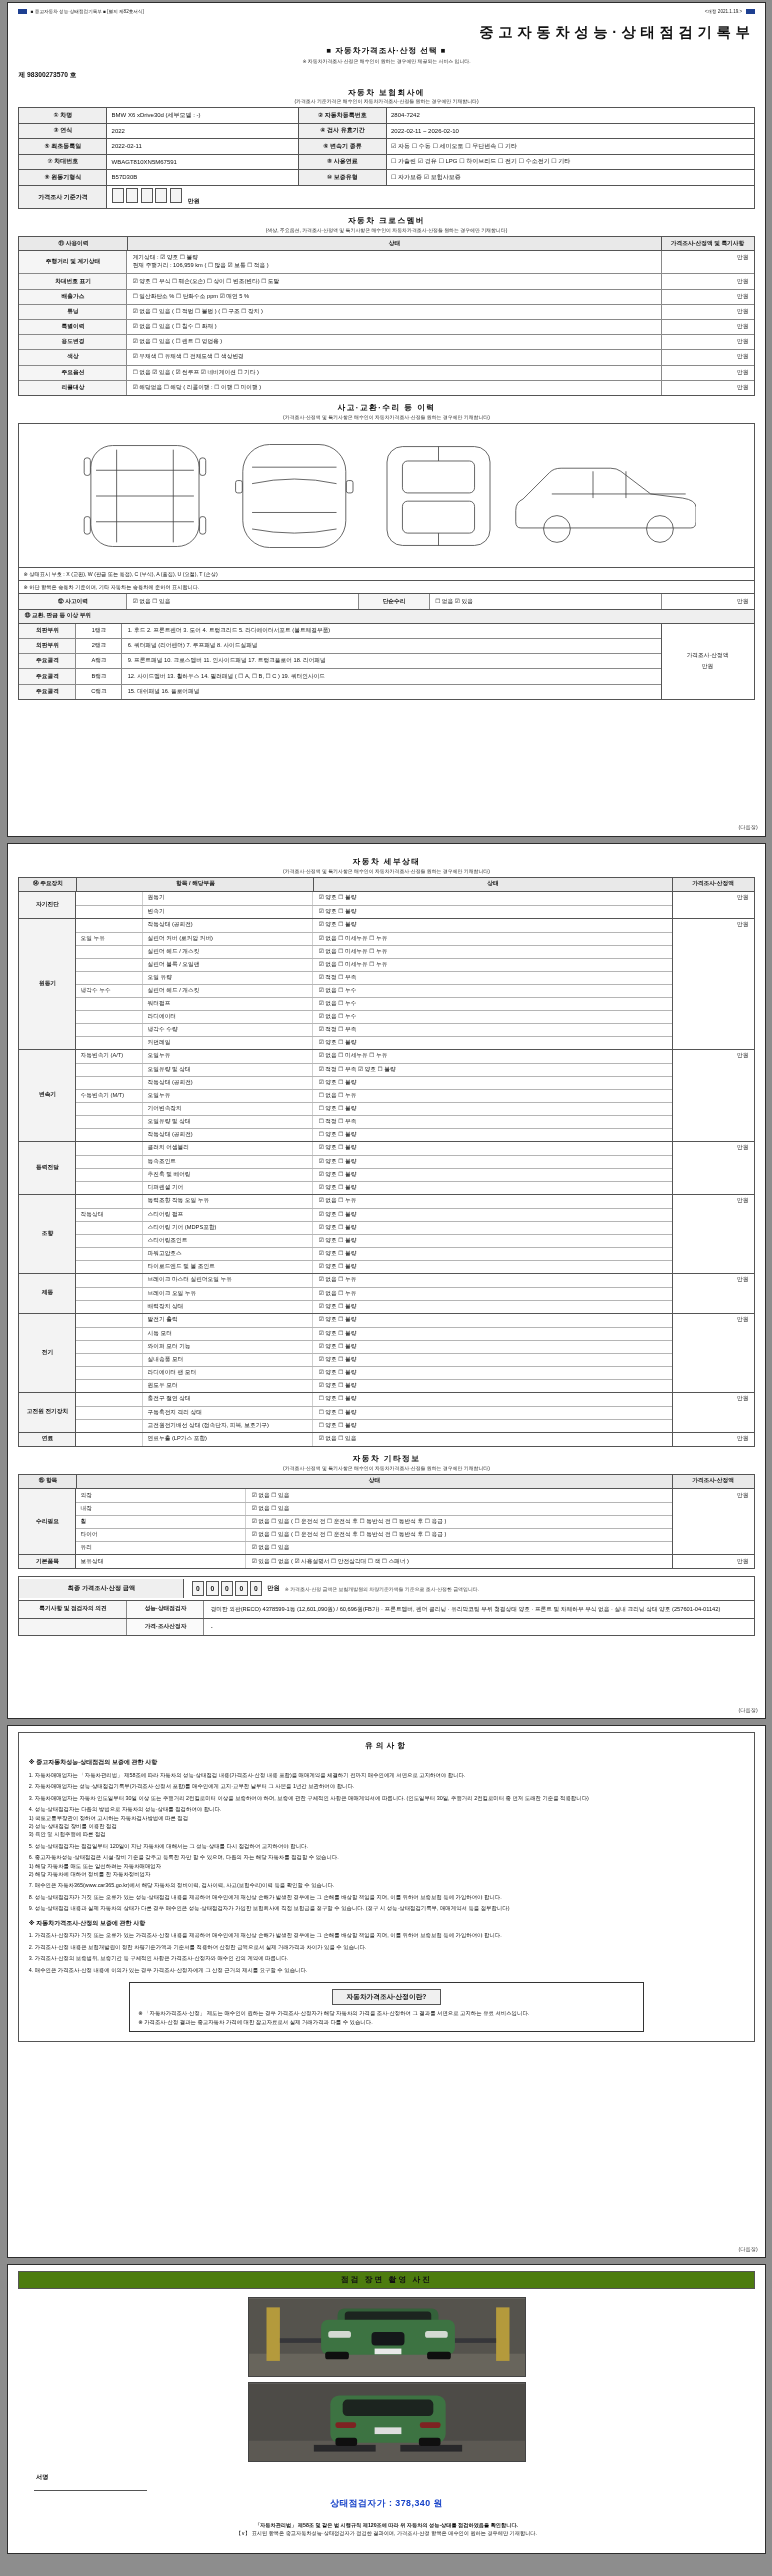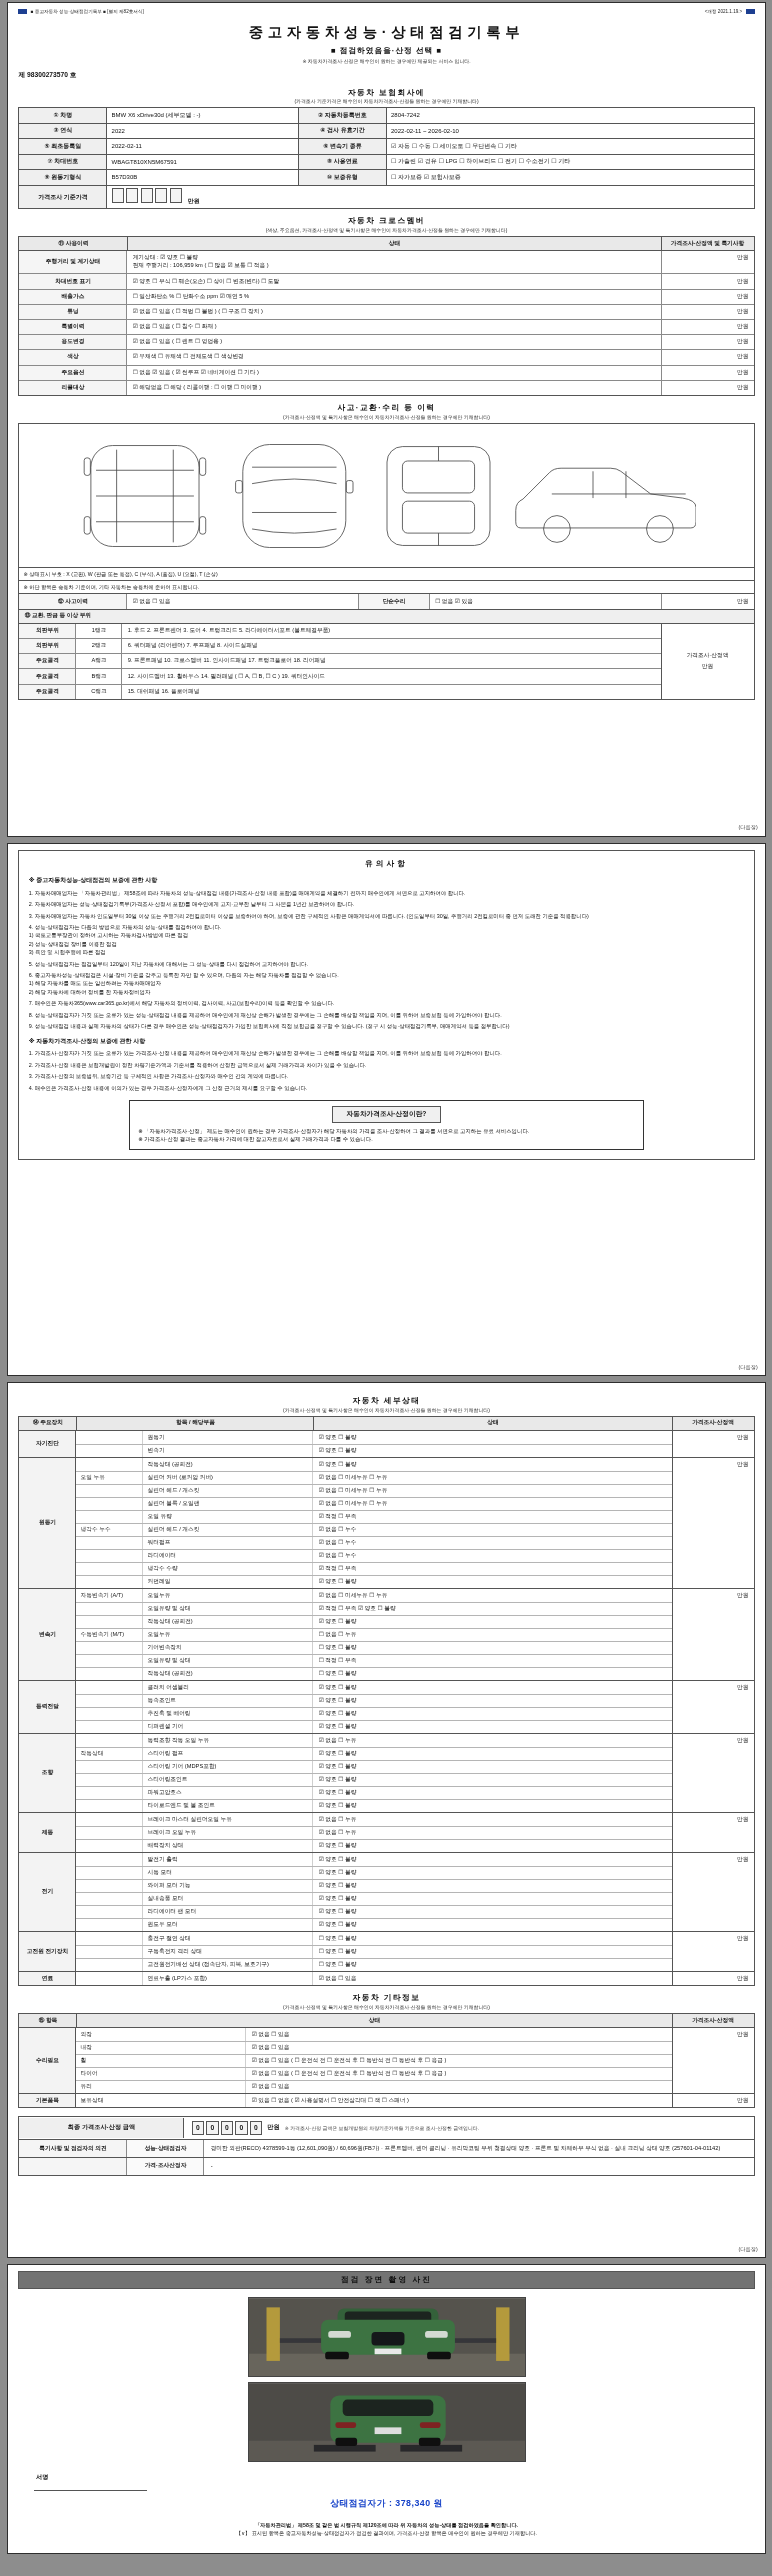--- a/index.html
+++ b/index.html
@@ -4,21 +4,21 @@
 <style>
   *{box-sizing:border-box;margin:0;padding:0}
   html,body{background:#8d8d8d}
   body{font-family:"Liberation Sans","DejaVu Sans",sans-serif;color:#111;width:773px;margin:0 auto}
   .doc{width:773px;padding:1.5px 0 15.5px}
   .sheet{background:#fff;border:0.5px solid #2e2e2e;margin:0 7.2px 6.2px;padding:6.2px 10.3px 15.5px;position:relative}
   .s1{min-height:835px}.s2{min-height:876px}.s3{min-height:533px}.s4{min-height:242px}
   .topbar{display:flex;justify-content:space-between;align-items:center;font-size:4.6px;color:#222}
   .chip{width:8.2px;height:5.7px;background:#1d3f91;flex:0 0 auto}
   .topbar .t{margin:0 4.1px}
-  h1.title{text-align:center;font-size:14.4px;font-weight:bold;letter-spacing:4.6px;margin-top:8.2px}
+  h1.title{text-align:right;font-size:14.4px;font-weight:bold;letter-spacing:4.6px;margin-top:8.2px}
   .subtitle{text-align:center;font-size:7.7px;font-weight:bold;margin-top:4.1px;letter-spacing:1px}
   .headnote{text-align:center;font-size:4.9px;color:#222;margin-top:2.6px}
   .docno{font-size:6.7px;font-weight:bold;margin:7.2px 0 1px}
   .sectitle{text-align:center;font-size:7.7px;font-weight:bold;margin:7.2px 0 0.5px;letter-spacing:1.5px}
   .secnote{text-align:center;font-size:4.9px;color:#222;margin-bottom:3.1px}
   
   table.basic{width:100%;border-collapse:collapse;font-size:6px}
   table.basic td{border:0.5px solid #555;padding:2.6px 4.1px;height:15.5px}
   td.lbl{background:#efefef;text-align:center;font-weight:bold;width:88px}
   
@@ -70,21 +70,21 @@
   .op-t{flex:1;padding:4.1px 6.2px;white-space:pre-line;line-height:1.5}
   
   .nbox{border:0.5px solid #555;padding:7.2px 9.3px;font-size:5.4px;line-height:1.55}
   .ntitle{text-align:center;font-size:7.7px;font-weight:bold;letter-spacing:3.1px;margin-bottom:5.2px}
   .nsub{font-weight:bold;font-size:6px;margin:6.2px 0 3.1px}
   .notice-item{white-space:pre-line;margin-bottom:3.1px}
   .infobox{width:72%;margin:8.2px auto 2.1px;border:1px solid #333;padding:5.2px 8.2px;text-align:center}
   .infobox .it{font-weight:bold;font-size:6.7px;border:0.5px solid #555;display:inline-block;padding:2.1px 13.4px;margin-bottom:4.1px;background:#f0f0f0}
   .infobox .ix{font-size:5.4px;text-align:left;white-space:pre-line;line-height:1.55}
   
-  .photoband{text-align:center;font-size:7.7px;font-weight:bold;letter-spacing:2.1px;border:0.5px solid #555;background:#737373;padding:3.1px;margin-bottom:7.2px}
+  .photoband{text-align:center;font-size:7.7px;font-weight:bold;letter-spacing:2.1px;border:0.5px solid #555;background:#4d7c0f;padding:3.1px;margin-bottom:7.2px}
   .photos{display:flex;flex-direction:column;align-items:center;gap:5.2px}
   .photo{width:278px;height:80px;border:0.5px solid #444;overflow:hidden}
   .sigrow{display:flex;align-items:flex-end;justify-content:space-between;margin-top:11.3px;padding:0 15.5px}
   .siglabel{font-size:6.2px;font-weight:bold;border-bottom:0.5px solid #555;width:113px;padding:0 2.1px 8.2px}
   .fee{color:#1440c8;font-size:8.8px;font-weight:bold;letter-spacing:0.5px;margin:7.2px auto 0;text-align:center}
   .footer{margin-top:10.3px;text-align:center;font-size:5.2px;line-height:1.6;color:#111}
   .footer .b{font-weight:bold}
   .next{position:absolute;right:7.2px;bottom:4.1px;font-size:5.2px;color:#333}
   svg .ln{stroke:#474747;fill:none;stroke-width:1.6}
 </style>
@@ -96,21 +96,21 @@
   <div class="sheet s1">
     <div class="topbar">
       <span class="chip"></span>
       <span class="t">■ 중고자동차 성능·상태점검기록부 ■  [별지 제82호서식]</span>
       <span style="flex:1"></span>
       <span class="t">&lt;개정 2021.1.19.&gt;</span>
       <span class="chip"></span>
     </div>
 
     <h1 class="title">중고자동차성능·상태점검기록부</h1>
-    <div class="subtitle">■ 점검하였음을·산정 선택 ■</div>
+    <div class="subtitle">■ 자동차가격조사·산정 선택 ■</div>
     <div class="headnote">※ 자동차가격조사·산정은 매수인이 원하는 경우에만 제공되는 서비스 입니다.</div>
     <div class="docno">제 98300273570 호</div>
 
     <div class="sectitle">자동차 보험회사에</div>
     <div class="secnote">(가격조사 기준가격은 매수인이 자동차가격조사·산정을 원하는 경우에만 기재합니다)</div>
     <table class="basic">
       <tbody>
           <tr>
         <td class="lbl">① 차명</td>
         <td>BMW X6 xDrive30d  (세부모델 : -)</td>
@@ -309,20 +309,393 @@
         </div>
       <div class="ex-price">
         <span>가격조사·산정액</span>
         <span>만원</span>
       </div>
     </div>
 
     <div class="next">(다음장)</div>
   </div>
 
+  <div class="sheet s2">
+    <div class="sectitle">자동차 세부상태</div>
+    <div class="secnote">(가격조사·산정액 및 특기사항은 매수인이 자동차가격조사·산정을 원하는 경우에만 기재합니다)</div>
+
+    <div class="ftable">
+      <div class="fhead">
+        <div class="dh-dev">⑭ 주요장치</div>
+        <div class="dh-item">항목 / 해당부품</div>
+        <div class="dh-state">상태</div>
+        <div class="dh-price">가격조사·산정액</div>
+      </div>
+
+      <div class="dgroup">
+        <div class="dname">자기진단</div>
+        <div class="dbody">
+
+        <div class="drow">
+            <div class="dsub"></div>
+            <div class="ditem">원동기</div>
+            <div class="dstate">☑ 양호   ☐ 불량</div>
+          </div>
+            <div class="drow">
+            <div class="dsub"></div>
+            <div class="ditem">변속기</div>
+            <div class="dstate">☑ 양호   ☐ 불량</div>
+          </div>
+          </div>
+        <div class="dprice">만원</div>
+      </div>
+
+      <div class="dgroup">
+        <div class="dname">원동기</div>
+        <div class="dbody">
+
+        <div class="drow">
+            <div class="dsub"></div>
+            <div class="ditem">작동상태 (공회전)</div>
+            <div class="dstate">☑ 양호   ☐ 불량</div>
+          </div>
+            <div class="drow">
+            <div class="dsub">오일 누유</div>
+            <div class="ditem">실린더 커버 (로커암 커버)</div>
+            <div class="dstate">☑ 없음   ☐ 미세누유   ☐ 누유</div>
+          </div>
+            <div class="drow">
+            <div class="dsub"></div>
+            <div class="ditem">실린더 헤드 / 개스킷</div>
+            <div class="dstate">☑ 없음   ☐ 미세누유   ☐ 누유</div>
+          </div>
+            <div class="drow">
+            <div class="dsub"></div>
+            <div class="ditem">실린더 블록 / 오일팬</div>
+            <div class="dstate">☑ 없음   ☐ 미세누유   ☐ 누유</div>
+          </div>
+            <div class="drow">
+            <div class="dsub"></div>
+            <div class="ditem">오일 유량</div>
+            <div class="dstate">☑ 적정   ☐ 부족</div>
+          </div>
+            <div class="drow">
+            <div class="dsub">냉각수 누수</div>
+            <div class="ditem">실린더 헤드 / 개스킷</div>
+            <div class="dstate">☑ 없음   ☐ 누수</div>
+          </div>
+            <div class="drow">
+            <div class="dsub"></div>
+            <div class="ditem">워터펌프</div>
+            <div class="dstate">☑ 없음   ☐ 누수</div>
+          </div>
+            <div class="drow">
+            <div class="dsub"></div>
+            <div class="ditem">라디에이터</div>
+            <div class="dstate">☑ 없음   ☐ 누수</div>
+          </div>
+            <div class="drow">
+            <div class="dsub"></div>
+            <div class="ditem">냉각수 수량</div>
+            <div class="dstate">☑ 적정   ☐ 부족</div>
+          </div>
+            <div class="drow">
+            <div class="dsub"></div>
+            <div class="ditem">커먼레일</div>
+            <div class="dstate">☑ 양호   ☐ 불량</div>
+          </div>
+          </div>
+        <div class="dprice">만원</div>
+      </div>
+
+      <div class="dgroup">
+        <div class="dname">변속기</div>
+        <div class="dbody">
+
+        <div class="drow">
+            <div class="dsub">자동변속기 (A/T)</div>
+            <div class="ditem">오일누유</div>
+            <div class="dstate">☑ 없음   ☐ 미세누유   ☐ 누유</div>
+          </div>
+            <div class="drow">
+            <div class="dsub"></div>
+            <div class="ditem">오일유량 및 상태</div>
+            <div class="dstate">☑ 적정   ☐ 부족      ☑ 양호   ☐ 불량</div>
+          </div>
+            <div class="drow">
+            <div class="dsub"></div>
+            <div class="ditem">작동상태 (공회전)</div>
+            <div class="dstate">☑ 양호   ☐ 불량</div>
+          </div>
+            <div class="drow">
+            <div class="dsub">수동변속기 (M/T)</div>
+            <div class="ditem">오일누유</div>
+            <div class="dstate">☐ 없음   ☐ 누유</div>
+          </div>
+            <div class="drow">
+            <div class="dsub"></div>
+            <div class="ditem">기어변속장치</div>
+            <div class="dstate">☐ 양호   ☐ 불량</div>
+          </div>
+            <div class="drow">
+            <div class="dsub"></div>
+            <div class="ditem">오일유량 및 상태</div>
+            <div class="dstate">☐ 적정   ☐ 부족</div>
+          </div>
+            <div class="drow">
+            <div class="dsub"></div>
+            <div class="ditem">작동상태 (공회전)</div>
+            <div class="dstate">☐ 양호   ☐ 불량</div>
+          </div>
+          </div>
+        <div class="dprice">만원</div>
+      </div>
+
+      <div class="dgroup">
+        <div class="dname">동력전달</div>
+        <div class="dbody">
+
+        <div class="drow">
+            <div class="dsub"></div>
+            <div class="ditem">클러치 어셈블리</div>
+            <div class="dstate">☑ 양호   ☐ 불량</div>
+          </div>
+            <div class="drow">
+            <div class="dsub"></div>
+            <div class="ditem">등속조인트</div>
+            <div class="dstate">☑ 양호   ☐ 불량</div>
+          </div>
+            <div class="drow">
+            <div class="dsub"></div>
+            <div class="ditem">추진축 및 베어링</div>
+            <div class="dstate">☑ 양호   ☐ 불량</div>
+          </div>
+            <div class="drow">
+            <div class="dsub"></div>
+            <div class="ditem">디퍼렌셜 기어</div>
+            <div class="dstate">☑ 양호   ☐ 불량</div>
+          </div>
+          </div>
+        <div class="dprice">만원</div>
+      </div>
+
+      <div class="dgroup">
+        <div class="dname">조향</div>
+        <div class="dbody">
+
+        <div class="drow">
+            <div class="dsub"></div>
+            <div class="ditem">동력조향 작동 오일 누유</div>
+            <div class="dstate">☑ 없음   ☐ 누유</div>
+          </div>
+            <div class="drow">
+            <div class="dsub">작동상태</div>
+            <div class="ditem">스티어링 펌프</div>
+            <div class="dstate">☑ 양호   ☐ 불량</div>
+          </div>
+            <div class="drow">
+            <div class="dsub"></div>
+            <div class="ditem">스티어링 기어 (MDPS포함)</div>
+            <div class="dstate">☑ 양호   ☐ 불량</div>
+          </div>
+            <div class="drow">
+            <div class="dsub"></div>
+            <div class="ditem">스티어링조인트</div>
+            <div class="dstate">☑ 양호   ☐ 불량</div>
+          </div>
+            <div class="drow">
+            <div class="dsub"></div>
+            <div class="ditem">파워고압호스</div>
+            <div class="dstate">☑ 양호   ☐ 불량</div>
+          </div>
+            <div class="drow">
+            <div class="dsub"></div>
+            <div class="ditem">타이로드엔드 및 볼 조인트</div>
+            <div class="dstate">☑ 양호   ☐ 불량</div>
+          </div>
+          </div>
+        <div class="dprice">만원</div>
+      </div>
+
+      <div class="dgroup">
+        <div class="dname">제동</div>
+        <div class="dbody">
+
+        <div class="drow">
+            <div class="dsub"></div>
+            <div class="ditem">브레이크 마스터 실린더오일 누유</div>
+            <div class="dstate">☑ 없음   ☐ 누유</div>
+          </div>
+            <div class="drow">
+            <div class="dsub"></div>
+            <div class="ditem">브레이크 오일 누유</div>
+            <div class="dstate">☑ 없음   ☐ 누유</div>
+          </div>
+            <div class="drow">
+            <div class="dsub"></div>
+            <div class="ditem">배력장치 상태</div>
+            <div class="dstate">☑ 양호   ☐ 불량</div>
+          </div>
+          </div>
+        <div class="dprice">만원</div>
+      </div>
+
+      <div class="dgroup">
+        <div class="dname">전기</div>
+        <div class="dbody">
+
+        <div class="drow">
+            <div class="dsub"></div>
+            <div class="ditem">발전기 출력</div>
+            <div class="dstate">☑ 양호   ☐ 불량</div>
+          </div>
+            <div class="drow">
+            <div class="dsub"></div>
+            <div class="ditem">시동 모터</div>
+            <div class="dstate">☑ 양호   ☐ 불량</div>
+          </div>
+            <div class="drow">
+            <div class="dsub"></div>
+            <div class="ditem">와이퍼 모터 기능</div>
+            <div class="dstate">☑ 양호   ☐ 불량</div>
+          </div>
+            <div class="drow">
+            <div class="dsub"></div>
+            <div class="ditem">실내송풍 모터</div>
+            <div class="dstate">☑ 양호   ☐ 불량</div>
+          </div>
+            <div class="drow">
+            <div class="dsub"></div>
+            <div class="ditem">라디에이터 팬 모터</div>
+            <div class="dstate">☑ 양호   ☐ 불량</div>
+          </div>
+            <div class="drow">
+            <div class="dsub"></div>
+            <div class="ditem">윈도우 모터</div>
+            <div class="dstate">☑ 양호   ☐ 불량</div>
+          </div>
+          </div>
+        <div class="dprice">만원</div>
+      </div>
+
+      <div class="dgroup">
+        <div class="dname">고전원 전기장치</div>
+        <div class="dbody">
+
+        <div class="drow">
+            <div class="dsub"></div>
+            <div class="ditem">충전구 절연 상태</div>
+            <div class="dstate">☐ 양호   ☐ 불량</div>
+          </div>
+            <div class="drow">
+            <div class="dsub"></div>
+            <div class="ditem">구동축전지 격리 상태</div>
+            <div class="dstate">☐ 양호   ☐ 불량</div>
+          </div>
+            <div class="drow">
+            <div class="dsub"></div>
+            <div class="ditem">고전원전기배선 상태 (접속단자, 피복, 보호기구)</div>
+            <div class="dstate">☐ 양호   ☐ 불량</div>
+          </div>
+          </div>
+        <div class="dprice">만원</div>
+      </div>
+
+      <div class="dgroup">
+        <div class="dname">연료</div>
+        <div class="dbody">
+
+        <div class="drow">
+            <div class="dsub"></div>
+            <div class="ditem">연료누출 (LP가스 포함)</div>
+            <div class="dstate">☑ 없음   ☐ 있음</div>
+          </div>
+          </div>
+        <div class="dprice">만원</div>
+      </div>
+    </div>
+
+    <div class="sectitle">자동차 기타정보</div>
+    <div class="secnote">(가격조사·산정액 및 특기사항은 매수인이 자동차가격조사·산정을 원하는 경우에만 기재합니다)</div>
+    <div class="ftable">
+      <div class="fhead">
+        <div class="dh-dev">⑮ 항목</div>
+        <div class="dh-state">상태</div>
+        <div class="dh-price">가격조사·산정액</div>
+      </div>
+      <div class="dgroup">
+        <div class="dname">수리필요</div>
+        <div class="dbody">
+
+        <div class="drow">
+            <div class="ditem">외장</div>
+            <div class="dstate">☑ 없음   ☐ 있음</div>
+          </div>
+            <div class="drow">
+            <div class="ditem">내장</div>
+            <div class="dstate">☑ 없음   ☐ 있음</div>
+          </div>
+            <div class="drow">
+            <div class="ditem">휠</div>
+            <div class="dstate">☑ 없음   ☐ 있음    ( ☐ 운전석 전   ☐ 운전석 후   ☐ 동반석 전   ☐ 동반석 후   ☐ 응급 )</div>
+          </div>
+            <div class="drow">
+            <div class="ditem">타이어</div>
+            <div class="dstate">☑ 없음   ☐ 있음    ( ☐ 운전석 전   ☐ 운전석 후   ☐ 동반석 전   ☐ 동반석 후   ☐ 응급 )</div>
+          </div>
+            <div class="drow">
+            <div class="ditem">유리</div>
+            <div class="dstate">☑ 없음   ☐ 있음</div>
+          </div>
+          </div>
+        <div class="dprice">만원</div>
+      </div>
+      <div class="dgroup">
+        <div class="dname">기본품목</div>
+        <div class="dbody">
+
+        <div class="drow">
+            <div class="ditem">보유상태</div>
+            <div class="dstate">☑ 있음   ☐ 없음    ( ☑ 사용설명서   ☐ 안전삼각대   ☐ 잭   ☐ 스패너 )</div>
+          </div>
+          </div>
+        <div class="dprice">만원</div>
+      </div>
+    </div>
+
+    <div class="finalrow" style="margin-top:7.2px;border-top:0.5px solid #555">
+      <div class="final-l">최종 가격조사·산정 금액</div>
+      <div class="final-v">
+        <span class="digits">
+
+        <span class="digitbox">0</span>
+            <span class="digitbox">0</span>
+            <span class="digitbox">0</span>
+            <span class="digitbox">0</span>
+            <span class="digitbox">0</span>
+          </span>
+        <span style="font-weight:bold">만원</span>
+        <span class="final-n">※ 가격조사·산정 금액은 보험개발원의 차량기준가액을 기준으로 조사·산정한 금액입니다.</span>
+      </div>
+    </div>
+
+    <div class="oprow">
+      <div class="op-l">특기사항 및 점검자의 의견</div>
+      <div class="op-r">성능·상태점검자</div>
+      <div class="op-t">경미한 외판(RECO) 4378599-1동 (12,601,090원) / 60,696원(FB가) · 프론트멤버, 펜더 클리닝 · 유리막코팅 부위 청결상태 양호 · 프론트 및 차체하부 부식 없음 · 실내 크리닝 상태 양호  (257601-04-01142)</div>
+    </div>
+    <div class="oprow">
+      <div class="op-l"></div>
+      <div class="op-r">가격·조사산정자</div>
+      <div class="op-t">-</div>
+    </div>
+
+    <div class="next">(다음장)</div>
+  </div>
+
   <div class="sheet s3">
     <div class="nbox">
       <div class="ntitle">유의사항</div>
       <div class="nsub">※ 중고자동차성능·상태점검의 보증에 관한 사항</div>
       <div>
 
       <div class="notice-item">1.  자동차매매업자는 「자동차관리법」 제58조에 따라 자동차의 성능·상태점검 내용(가격조사·산정 내용 포함)을 매매계약을 체결하기 전까지 매수인에게 서면으로 고지하여야 합니다.</div>
           <div class="notice-item">2.  자동차매매업자는 성능·상태점검기록부(가격조사·산정서 포함)를 매수인에게 고지·교부한 날부터 그 사본을 1년간 보관하여야 합니다.</div>
           <div class="notice-item">3.  자동차매매업자는 자동차 인도일부터 30일 이상 또는 주행거리 2천킬로미터 이상을 보증하여야 하며, 보증에 관한 구체적인 사항은 매매계약서에 따릅니다. (인도일부터 30일, 주행거리 2천킬로미터 중 먼저 도래한 기준을 적용합니다)</div>
           <div class="notice-item">4.  성능·상태점검자는 다음의 방법으로 자동차의 성능·상태를 점검하여야 합니다.
@@ -344,393 +717,20 @@
           <div class="notice-item">2.  가격조사·산정 내용은 보험개발원이 정한 차량기준가액과 기준서를 적용하여 산정한 금액으로서 실제 거래가격과 차이가 있을 수 있습니다.</div>
           <div class="notice-item">3.  가격조사·산정의 보증범위, 보증기간 등 구체적인 사항은 가격조사·산정자와 매수인 간의 계약에 따릅니다.</div>
           <div class="notice-item">4.  매수인은 가격조사·산정 내용에 이의가 있는 경우 가격조사·산정자에게 그 산정 근거의 제시를 요구할 수 있습니다.</div>
         </div>
       <div class="infobox">
         <div class="it">자동차가격조사·산정이란?</div>
         <div class="ix">※ 「자동차가격조사·산정」 제도는 매수인이 원하는 경우 가격조사·산정자가 해당 자동차의 가격을 조사·산정하여 그 결과를 서면으로 고지하는 유료 서비스입니다.
 ※ 가격조사·산정 결과는 중고자동차 가격에 대한 참고자료로서 실제 거래가격과 다를 수 있습니다.</div>
       </div>
     </div>
-    <div class="next">(다음장)</div>
-  </div>
-
-  <div class="sheet s2">
-    <div class="sectitle">자동차 세부상태</div>
-    <div class="secnote">(가격조사·산정액 및 특기사항은 매수인이 자동차가격조사·산정을 원하는 경우에만 기재합니다)</div>
-
-    <div class="ftable">
-      <div class="fhead">
-        <div class="dh-dev">⑭ 주요장치</div>
-        <div class="dh-item">항목 / 해당부품</div>
-        <div class="dh-state">상태</div>
-        <div class="dh-price">가격조사·산정액</div>
-      </div>
-
-      <div class="dgroup">
-        <div class="dname">자기진단</div>
-        <div class="dbody">
-
-        <div class="drow">
-            <div class="dsub"></div>
-            <div class="ditem">원동기</div>
-            <div class="dstate">☑ 양호   ☐ 불량</div>
-          </div>
-            <div class="drow">
-            <div class="dsub"></div>
-            <div class="ditem">변속기</div>
-            <div class="dstate">☑ 양호   ☐ 불량</div>
-          </div>
-          </div>
-        <div class="dprice">만원</div>
-      </div>
-
-      <div class="dgroup">
-        <div class="dname">원동기</div>
-        <div class="dbody">
-
-        <div class="drow">
-            <div class="dsub"></div>
-            <div class="ditem">작동상태 (공회전)</div>
-            <div class="dstate">☑ 양호   ☐ 불량</div>
-          </div>
-            <div class="drow">
-            <div class="dsub">오일 누유</div>
-            <div class="ditem">실린더 커버 (로커암 커버)</div>
-            <div class="dstate">☑ 없음   ☐ 미세누유   ☐ 누유</div>
-          </div>
-            <div class="drow">
-            <div class="dsub"></div>
-            <div class="ditem">실린더 헤드 / 개스킷</div>
-            <div class="dstate">☑ 없음   ☐ 미세누유   ☐ 누유</div>
-          </div>
-            <div class="drow">
-            <div class="dsub"></div>
-            <div class="ditem">실린더 블록 / 오일팬</div>
-            <div class="dstate">☑ 없음   ☐ 미세누유   ☐ 누유</div>
-          </div>
-            <div class="drow">
-            <div class="dsub"></div>
-            <div class="ditem">오일 유량</div>
-            <div class="dstate">☑ 적정   ☐ 부족</div>
-          </div>
-            <div class="drow">
-            <div class="dsub">냉각수 누수</div>
-            <div class="ditem">실린더 헤드 / 개스킷</div>
-            <div class="dstate">☑ 없음   ☐ 누수</div>
-          </div>
-            <div class="drow">
-            <div class="dsub"></div>
-            <div class="ditem">워터펌프</div>
-            <div class="dstate">☑ 없음   ☐ 누수</div>
-          </div>
-            <div class="drow">
-            <div class="dsub"></div>
-            <div class="ditem">라디에이터</div>
-            <div class="dstate">☑ 없음   ☐ 누수</div>
-          </div>
-            <div class="drow">
-            <div class="dsub"></div>
-            <div class="ditem">냉각수 수량</div>
-            <div class="dstate">☑ 적정   ☐ 부족</div>
-          </div>
-            <div class="drow">
-            <div class="dsub"></div>
-            <div class="ditem">커먼레일</div>
-            <div class="dstate">☑ 양호   ☐ 불량</div>
-          </div>
-          </div>
-        <div class="dprice">만원</div>
-      </div>
-
-      <div class="dgroup">
-        <div class="dname">변속기</div>
-        <div class="dbody">
-
-        <div class="drow">
-            <div class="dsub">자동변속기 (A/T)</div>
-            <div class="ditem">오일누유</div>
-            <div class="dstate">☑ 없음   ☐ 미세누유   ☐ 누유</div>
-          </div>
-            <div class="drow">
-            <div class="dsub"></div>
-            <div class="ditem">오일유량 및 상태</div>
-            <div class="dstate">☑ 적정   ☐ 부족      ☑ 양호   ☐ 불량</div>
-          </div>
-            <div class="drow">
-            <div class="dsub"></div>
-            <div class="ditem">작동상태 (공회전)</div>
-            <div class="dstate">☑ 양호   ☐ 불량</div>
-          </div>
-            <div class="drow">
-            <div class="dsub">수동변속기 (M/T)</div>
-            <div class="ditem">오일누유</div>
-            <div class="dstate">☐ 없음   ☐ 누유</div>
-          </div>
-            <div class="drow">
-            <div class="dsub"></div>
-            <div class="ditem">기어변속장치</div>
-            <div class="dstate">☐ 양호   ☐ 불량</div>
-          </div>
-            <div class="drow">
-            <div class="dsub"></div>
-            <div class="ditem">오일유량 및 상태</div>
-            <div class="dstate">☐ 적정   ☐ 부족</div>
-          </div>
-            <div class="drow">
-            <div class="dsub"></div>
-            <div class="ditem">작동상태 (공회전)</div>
-            <div class="dstate">☐ 양호   ☐ 불량</div>
-          </div>
-          </div>
-        <div class="dprice">만원</div>
-      </div>
-
-      <div class="dgroup">
-        <div class="dname">동력전달</div>
-        <div class="dbody">
-
-        <div class="drow">
-            <div class="dsub"></div>
-            <div class="ditem">클러치 어셈블리</div>
-            <div class="dstate">☑ 양호   ☐ 불량</div>
-          </div>
-            <div class="drow">
-            <div class="dsub"></div>
-            <div class="ditem">등속조인트</div>
-            <div class="dstate">☑ 양호   ☐ 불량</div>
-          </div>
-            <div class="drow">
-            <div class="dsub"></div>
-            <div class="ditem">추진축 및 베어링</div>
-            <div class="dstate">☑ 양호   ☐ 불량</div>
-          </div>
-            <div class="drow">
-            <div class="dsub"></div>
-            <div class="ditem">디퍼렌셜 기어</div>
-            <div class="dstate">☑ 양호   ☐ 불량</div>
-          </div>
-          </div>
-        <div class="dprice">만원</div>
-      </div>
-
-      <div class="dgroup">
-        <div class="dname">조향</div>
-        <div class="dbody">
-
-        <div class="drow">
-            <div class="dsub"></div>
-            <div class="ditem">동력조향 작동 오일 누유</div>
-            <div class="dstate">☑ 없음   ☐ 누유</div>
-          </div>
-            <div class="drow">
-            <div class="dsub">작동상태</div>
-            <div class="ditem">스티어링 펌프</div>
-            <div class="dstate">☑ 양호   ☐ 불량</div>
-          </div>
-            <div class="drow">
-            <div class="dsub"></div>
-            <div class="ditem">스티어링 기어 (MDPS포함)</div>
-            <div class="dstate">☑ 양호   ☐ 불량</div>
-          </div>
-            <div class="drow">
-            <div class="dsub"></div>
-            <div class="ditem">스티어링조인트</div>
-            <div class="dstate">☑ 양호   ☐ 불량</div>
-          </div>
-            <div class="drow">
-            <div class="dsub"></div>
-            <div class="ditem">파워고압호스</div>
-            <div class="dstate">☑ 양호   ☐ 불량</div>
-          </div>
-            <div class="drow">
-            <div class="dsub"></div>
-            <div class="ditem">타이로드엔드 및 볼 조인트</div>
-            <div class="dstate">☑ 양호   ☐ 불량</div>
-          </div>
-          </div>
-        <div class="dprice">만원</div>
-      </div>
-
-      <div class="dgroup">
-        <div class="dname">제동</div>
-        <div class="dbody">
-
-        <div class="drow">
-            <div class="dsub"></div>
-            <div class="ditem">브레이크 마스터 실린더오일 누유</div>
-            <div class="dstate">☑ 없음   ☐ 누유</div>
-          </div>
-            <div class="drow">
-            <div class="dsub"></div>
-            <div class="ditem">브레이크 오일 누유</div>
-            <div class="dstate">☑ 없음   ☐ 누유</div>
-          </div>
-            <div class="drow">
-            <div class="dsub"></div>
-            <div class="ditem">배력장치 상태</div>
-            <div class="dstate">☑ 양호   ☐ 불량</div>
-          </div>
-          </div>
-        <div class="dprice">만원</div>
-      </div>
-
-      <div class="dgroup">
-        <div class="dname">전기</div>
-        <div class="dbody">
-
-        <div class="drow">
-            <div class="dsub"></div>
-            <div class="ditem">발전기 출력</div>
-            <div class="dstate">☑ 양호   ☐ 불량</div>
-          </div>
-            <div class="drow">
-            <div class="dsub"></div>
-            <div class="ditem">시동 모터</div>
-            <div class="dstate">☑ 양호   ☐ 불량</div>
-          </div>
-            <div class="drow">
-            <div class="dsub"></div>
-            <div class="ditem">와이퍼 모터 기능</div>
-            <div class="dstate">☑ 양호   ☐ 불량</div>
-          </div>
-            <div class="drow">
-            <div class="dsub"></div>
-            <div class="ditem">실내송풍 모터</div>
-            <div class="dstate">☑ 양호   ☐ 불량</div>
-          </div>
-            <div class="drow">
-            <div class="dsub"></div>
-            <div class="ditem">라디에이터 팬 모터</div>
-            <div class="dstate">☑ 양호   ☐ 불량</div>
-          </div>
-            <div class="drow">
-            <div class="dsub"></div>
-            <div class="ditem">윈도우 모터</div>
-            <div class="dstate">☑ 양호   ☐ 불량</div>
-          </div>
-          </div>
-        <div class="dprice">만원</div>
-      </div>
-
-      <div class="dgroup">
-        <div class="dname">고전원 전기장치</div>
-        <div class="dbody">
-
-        <div class="drow">
-            <div class="dsub"></div>
-            <div class="ditem">충전구 절연 상태</div>
-            <div class="dstate">☐ 양호   ☐ 불량</div>
-          </div>
-            <div class="drow">
-            <div class="dsub"></div>
-            <div class="ditem">구동축전지 격리 상태</div>
-            <div class="dstate">☐ 양호   ☐ 불량</div>
-          </div>
-            <div class="drow">
-            <div class="dsub"></div>
-            <div class="ditem">고전원전기배선 상태 (접속단자, 피복, 보호기구)</div>
-            <div class="dstate">☐ 양호   ☐ 불량</div>
-          </div>
-          </div>
-        <div class="dprice">만원</div>
-      </div>
-
-      <div class="dgroup">
-        <div class="dname">연료</div>
-        <div class="dbody">
-
-        <div class="drow">
-            <div class="dsub"></div>
-            <div class="ditem">연료누출 (LP가스 포함)</div>
-            <div class="dstate">☑ 없음   ☐ 있음</div>
-          </div>
-          </div>
-        <div class="dprice">만원</div>
-      </div>
-    </div>
-
-    <div class="sectitle">자동차 기타정보</div>
-    <div class="secnote">(가격조사·산정액 및 특기사항은 매수인이 자동차가격조사·산정을 원하는 경우에만 기재합니다)</div>
-    <div class="ftable">
-      <div class="fhead">
-        <div class="dh-dev">⑮ 항목</div>
-        <div class="dh-state">상태</div>
-        <div class="dh-price">가격조사·산정액</div>
-      </div>
-      <div class="dgroup">
-        <div class="dname">수리필요</div>
-        <div class="dbody">
-
-        <div class="drow">
-            <div class="ditem">외장</div>
-            <div class="dstate">☑ 없음   ☐ 있음</div>
-          </div>
-            <div class="drow">
-            <div class="ditem">내장</div>
-            <div class="dstate">☑ 없음   ☐ 있음</div>
-          </div>
-            <div class="drow">
-            <div class="ditem">휠</div>
-            <div class="dstate">☑ 없음   ☐ 있음    ( ☐ 운전석 전   ☐ 운전석 후   ☐ 동반석 전   ☐ 동반석 후   ☐ 응급 )</div>
-          </div>
-            <div class="drow">
-            <div class="ditem">타이어</div>
-            <div class="dstate">☑ 없음   ☐ 있음    ( ☐ 운전석 전   ☐ 운전석 후   ☐ 동반석 전   ☐ 동반석 후   ☐ 응급 )</div>
-          </div>
-            <div class="drow">
-            <div class="ditem">유리</div>
-            <div class="dstate">☑ 없음   ☐ 있음</div>
-          </div>
-          </div>
-        <div class="dprice">만원</div>
-      </div>
-      <div class="dgroup">
-        <div class="dname">기본품목</div>
-        <div class="dbody">
-
-        <div class="drow">
-            <div class="ditem">보유상태</div>
-            <div class="dstate">☑ 있음   ☐ 없음    ( ☑ 사용설명서   ☐ 안전삼각대   ☐ 잭   ☐ 스패너 )</div>
-          </div>
-          </div>
-        <div class="dprice">만원</div>
-      </div>
-    </div>
-
-    <div class="finalrow" style="margin-top:7.2px;border-top:0.5px solid #555">
-      <div class="final-l">최종 가격조사·산정 금액</div>
-      <div class="final-v">
-        <span class="digits">
-
-        <span class="digitbox">0</span>
-            <span class="digitbox">0</span>
-            <span class="digitbox">0</span>
-            <span class="digitbox">0</span>
-            <span class="digitbox">0</span>
-          </span>
-        <span style="font-weight:bold">만원</span>
-        <span class="final-n">※ 가격조사·산정 금액은 보험개발원의 차량기준가액을 기준으로 조사·산정한 금액입니다.</span>
-      </div>
-    </div>
-
-    <div class="oprow">
-      <div class="op-l">특기사항 및 점검자의 의견</div>
-      <div class="op-r">성능·상태점검자</div>
-      <div class="op-t">경미한 외판(RECO) 4378599-1동 (12,601,090원) / 60,696원(FB가) · 프론트멤버, 펜더 클리닝 · 유리막코팅 부위 청결상태 양호 · 프론트 및 차체하부 부식 없음 · 실내 크리닝 상태 양호  (257601-04-01142)</div>
-    </div>
-    <div class="oprow">
-      <div class="op-l"></div>
-      <div class="op-r">가격·조사산정자</div>
-      <div class="op-t">-</div>
-    </div>
-
     <div class="next">(다음장)</div>
   </div>
 
   <div class="sheet s4">
     <div class="photoband">점검 장면 촬영 사진</div>
     <div class="photos">
       <div class="photo">
         <svg width="278" height="80" viewBox="0 0 540 155">
           <rect width="540" height="155" fill="#55534d"></rect>
           <rect y="108" width="540" height="47" fill="#68655c"></rect>

